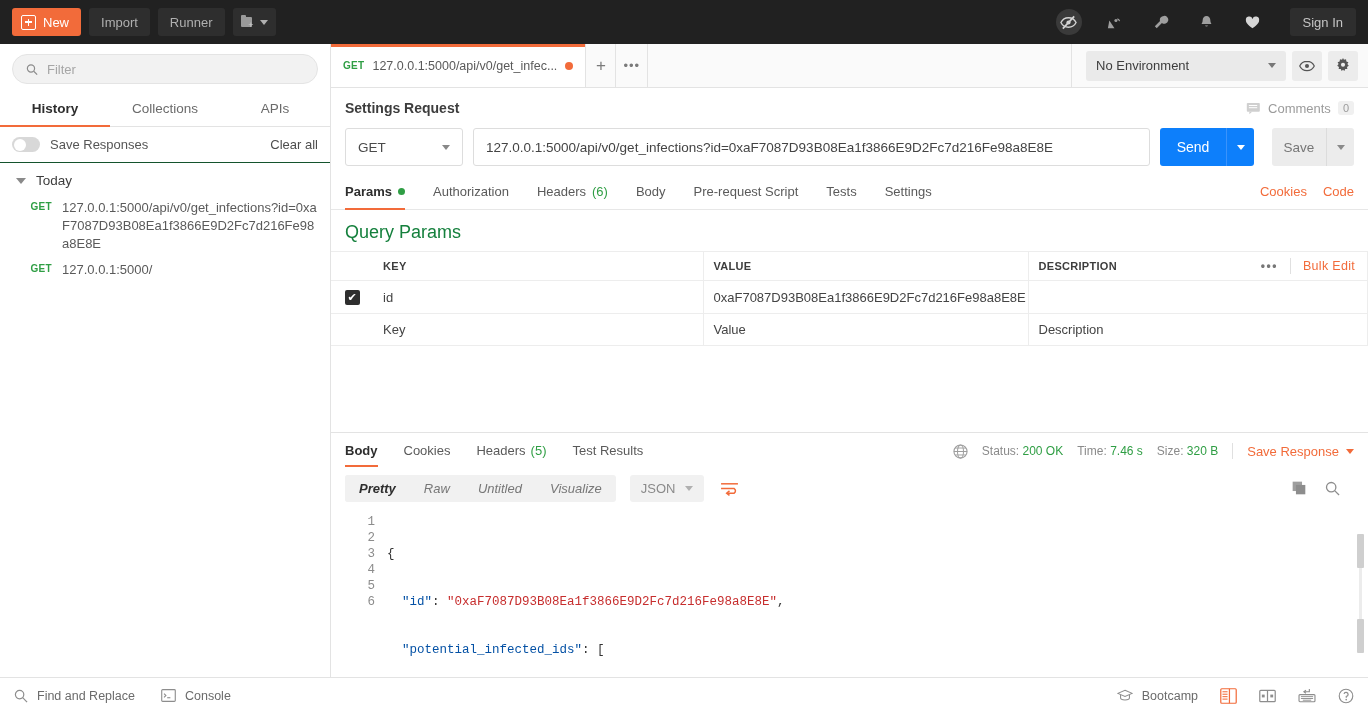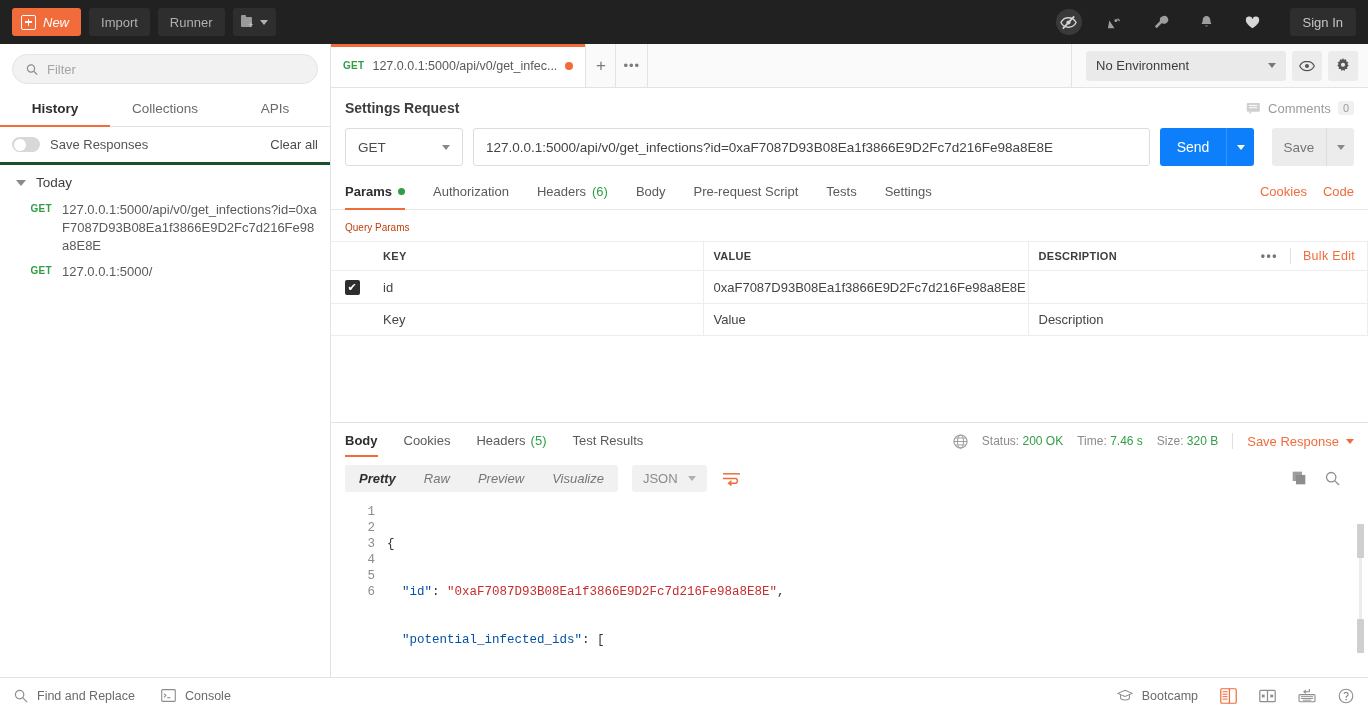--- a/index.html
+++ b/index.html
@@ -15,21 +15,21 @@
 
   
   .topbar {
     height: 44px; background: #212121; display: flex; align-items: center;
     flex-shrink: 0; padding: 0 12px; position: relative;
   }
   .tb-left { display: flex; align-items: center; gap: 8px; }
   .btn-new {
     background: #f26b3a; color: #fff; height: 28px; border-radius: 3px;
     display: flex; align-items: center; gap: 7px; padding: 0 12px 0 9px;
-    font-size: 13px; cursor: pointer; font-style: italic;
+    font-size: 13px; cursor: pointer;
   }
   .plus-sq {
     width: 15px; height: 15px; border: 1.6px solid #fff; border-radius: 2px;
     position: relative; flex-shrink: 0;
   }
   .plus-sq::before, .plus-sq::after {
     content: ''; position: absolute; background: #fff;
   }
   .plus-sq::before { left: 3px; right: 3px; top: 5.7px; height: 1.6px; }
   .plus-sq::after { top: 3px; bottom: 3px; left: 5.7px; width: 1.6px; }
@@ -109,21 +109,21 @@
     flex: 1; text-align: center; padding: 9px 0 10px 0; font-size: 13.5px;
     color: #6b6b6b; cursor: pointer; position: relative;
   }
   .side-tab.active { color: #2e2e2e; font-weight: bold; }
   .side-tab.active::after {
     content: ''; position: absolute; left: 0; right: 0; bottom: -1px;
     height: 2px; background: #f26b3a;
   }
   .save-row {
     display: flex; align-items: center; padding: 10px 12px;
-    border-bottom: 3px solid #14532d;
+    border-bottom: 1px solid #14532d;
   }
   .toggle {
     width: 28px; height: 15px; border-radius: 8px; background: #d8d8d8;
     position: relative; cursor: pointer; flex-shrink: 0;
   }
   .toggle .knob {
     position: absolute; left: 1.5px; top: 1.5px; width: 12px; height: 12px;
     border-radius: 50%; background: #fff;
   }
   .save-label { margin-left: 10px; font-size: 13px; color: #555; }
@@ -249,21 +249,21 @@
   .rtab.active::after {
     content: ''; position: absolute; left: 0; right: 14px; bottom: -1px;
     height: 2px; background: #f26b3a;
   }
   .rtab .gdot { width: 7px; height: 7px; border-radius: 50%; background: #2f9e44; }
   .rtab .cnt { color: #2f9e44; font-weight: normal; }
   .rt-right { margin-left: auto; display: flex; align-items: center; gap: 16px;
     padding-bottom: 10px; padding-top: 8px; }
   .rt-link { font-size: 13px; color: #f26b3a; cursor: pointer; }
 
-  .qp-label { padding: 12px 14px 8px 14px; font-size: 10px; color: #c2410c; }
+  .qp-label { padding: 12px 14px 8px 14px; font-size: 18px; color: #15803d; }
 
   table.params { width: 100%; border-collapse: collapse; table-layout: fixed; }
   table.params th {
     text-align: left; font-size: 11px; color: #3d3d3d; font-weight: bold;
     letter-spacing: .3px; padding: 8px 10px; border: 1px solid #ededed;
     border-left: none; background: #fff;
   }
   table.params td {
     font-size: 13px; color: #444; padding: 8px 10px; border: 1px solid #ededed;
     border-left: none; height: 31px;
@@ -648,21 +648,21 @@
               <span>Save Response</span>
               <span class="caret-dn"></span>
             </span>
           </div>
         </div>
 
         <div class="fmt-row">
           <div class="seg">
             <div class="active">Pretty</div>
             <div>Raw</div>
-            <div>Preview</div>
+            <div>Untitled</div>
             <div>Visualize</div>
           </div>
           <div class="json-sel">
             <span>JSON</span>
             <span class="caret-dn"></span>
           </div>
           <div class="wrap-ico">
             <svg width="19" height="15" viewBox="0 0 20 16">
               <line x1="1" y1="3" x2="19" y2="3" stroke="#f26b3a" stroke-width="1.6"></line>
               <path d="M1 8 H15 a3 3 0 0 1 0 5 H8" fill="none" stroke="#f26b3a" stroke-width="1.6"></path>

